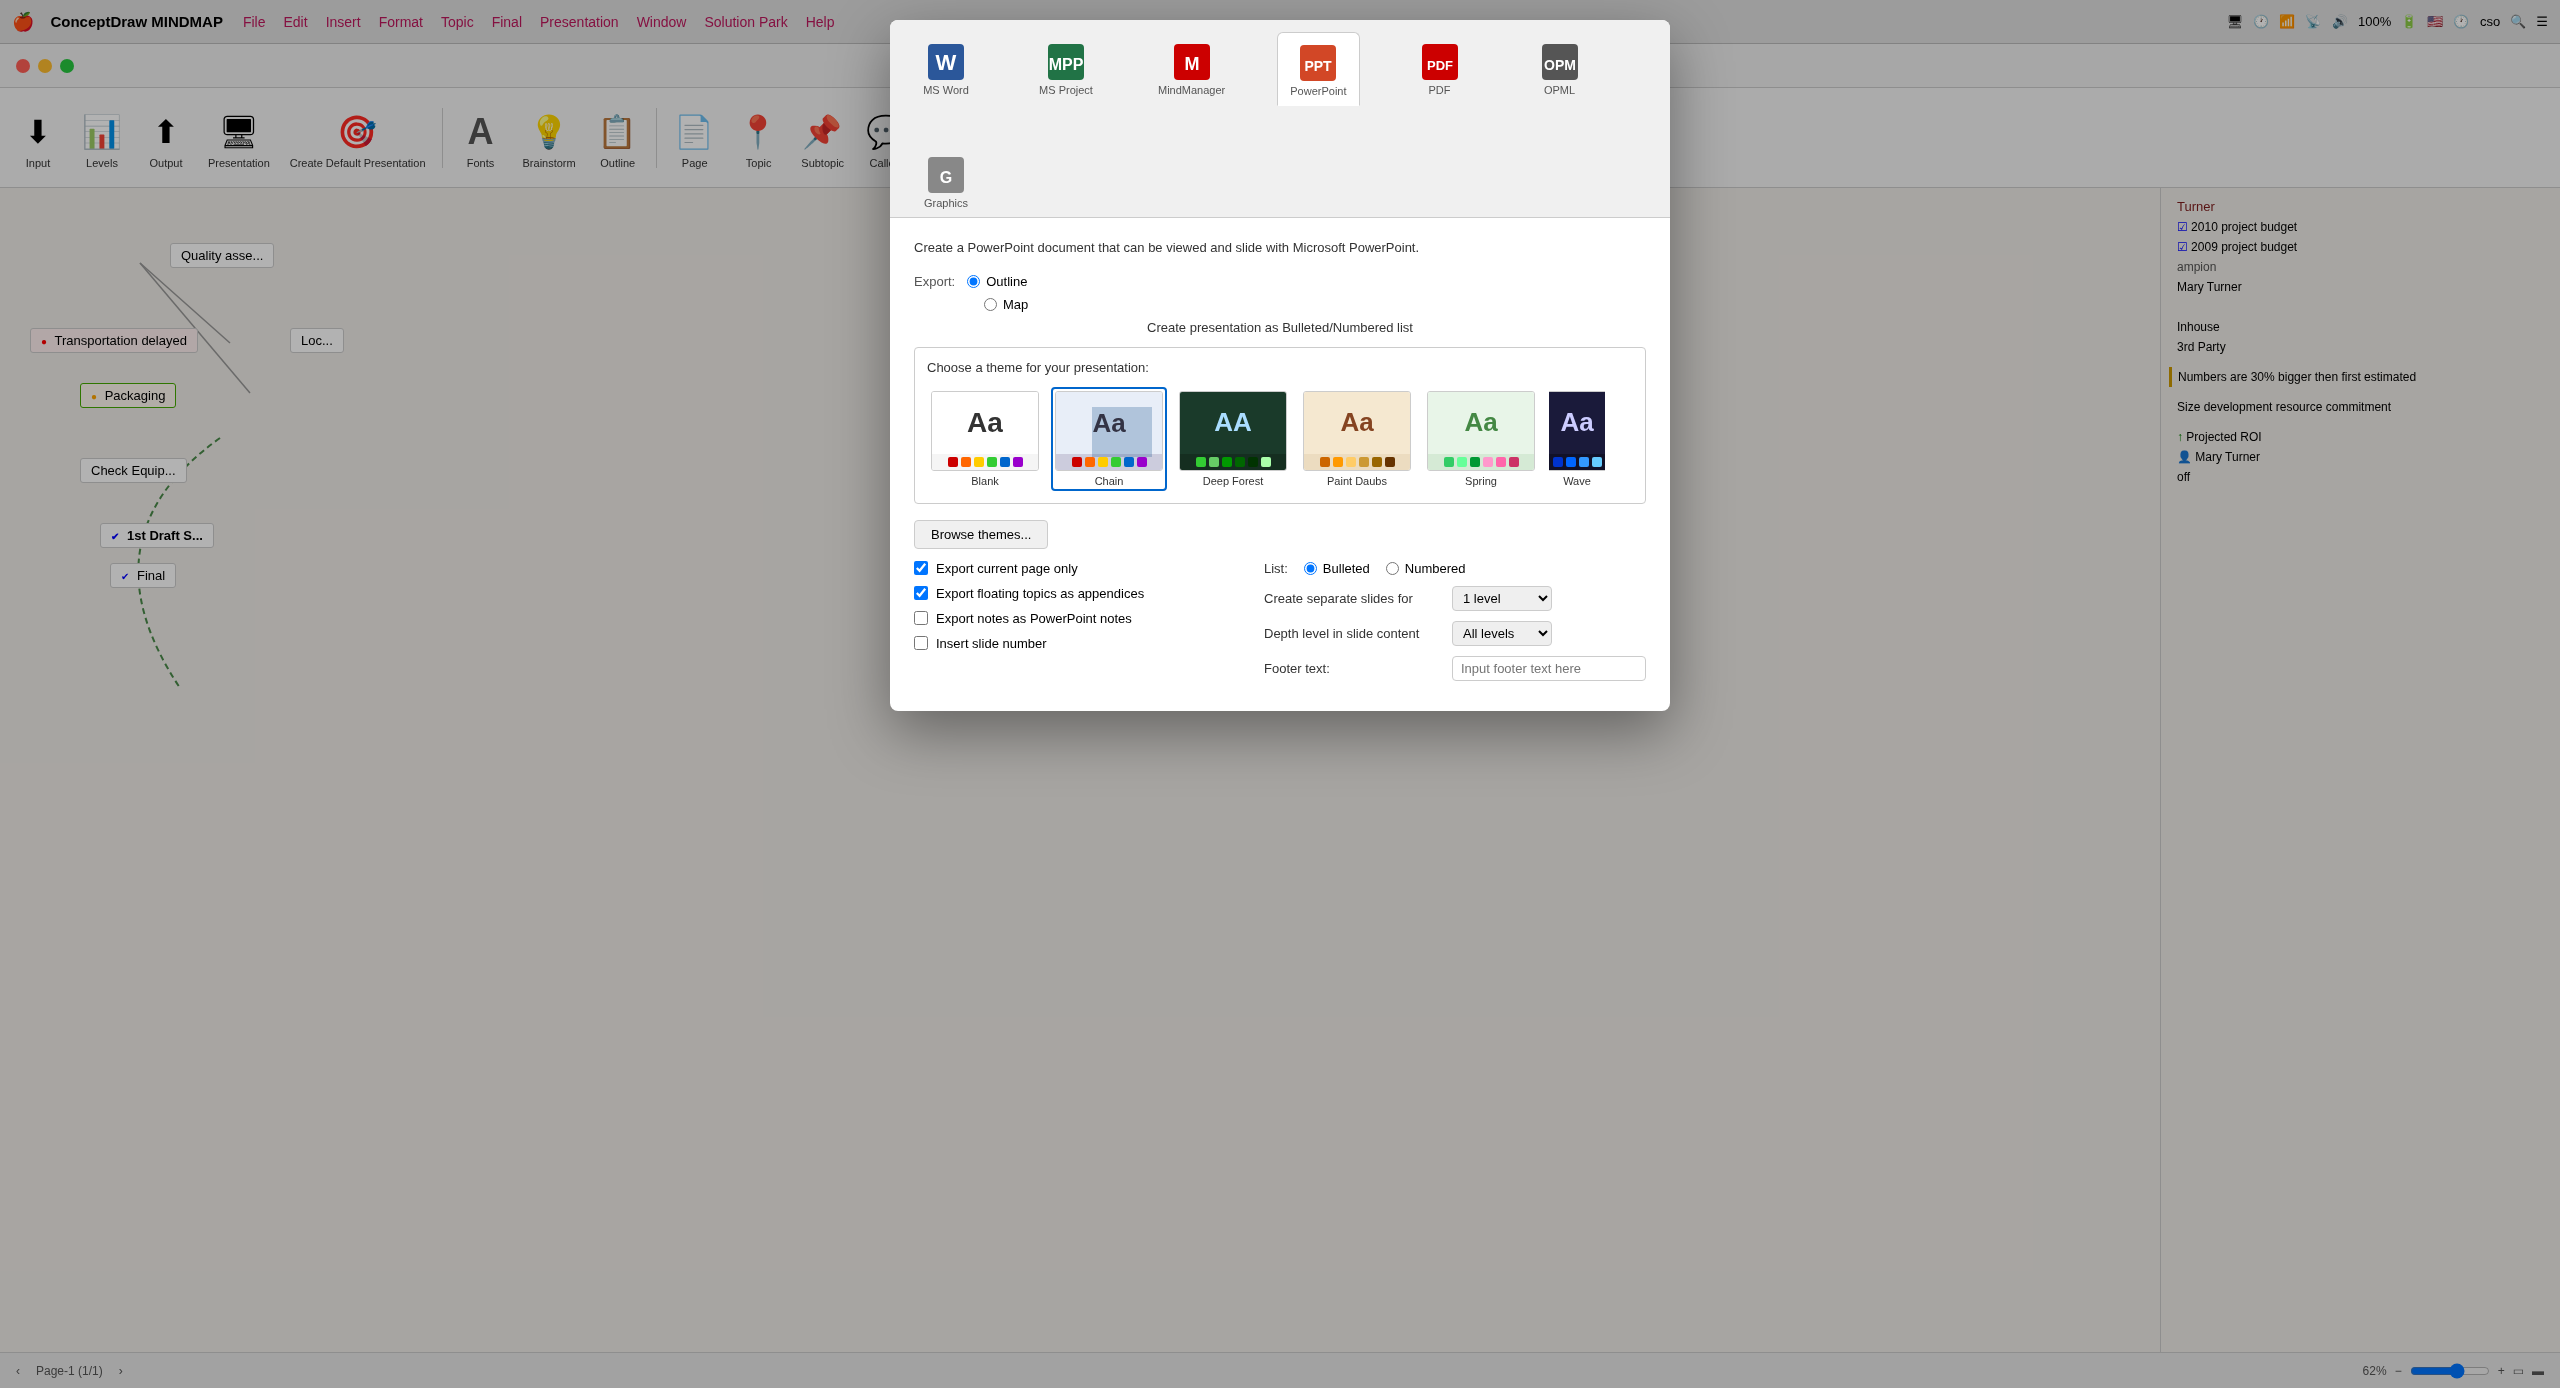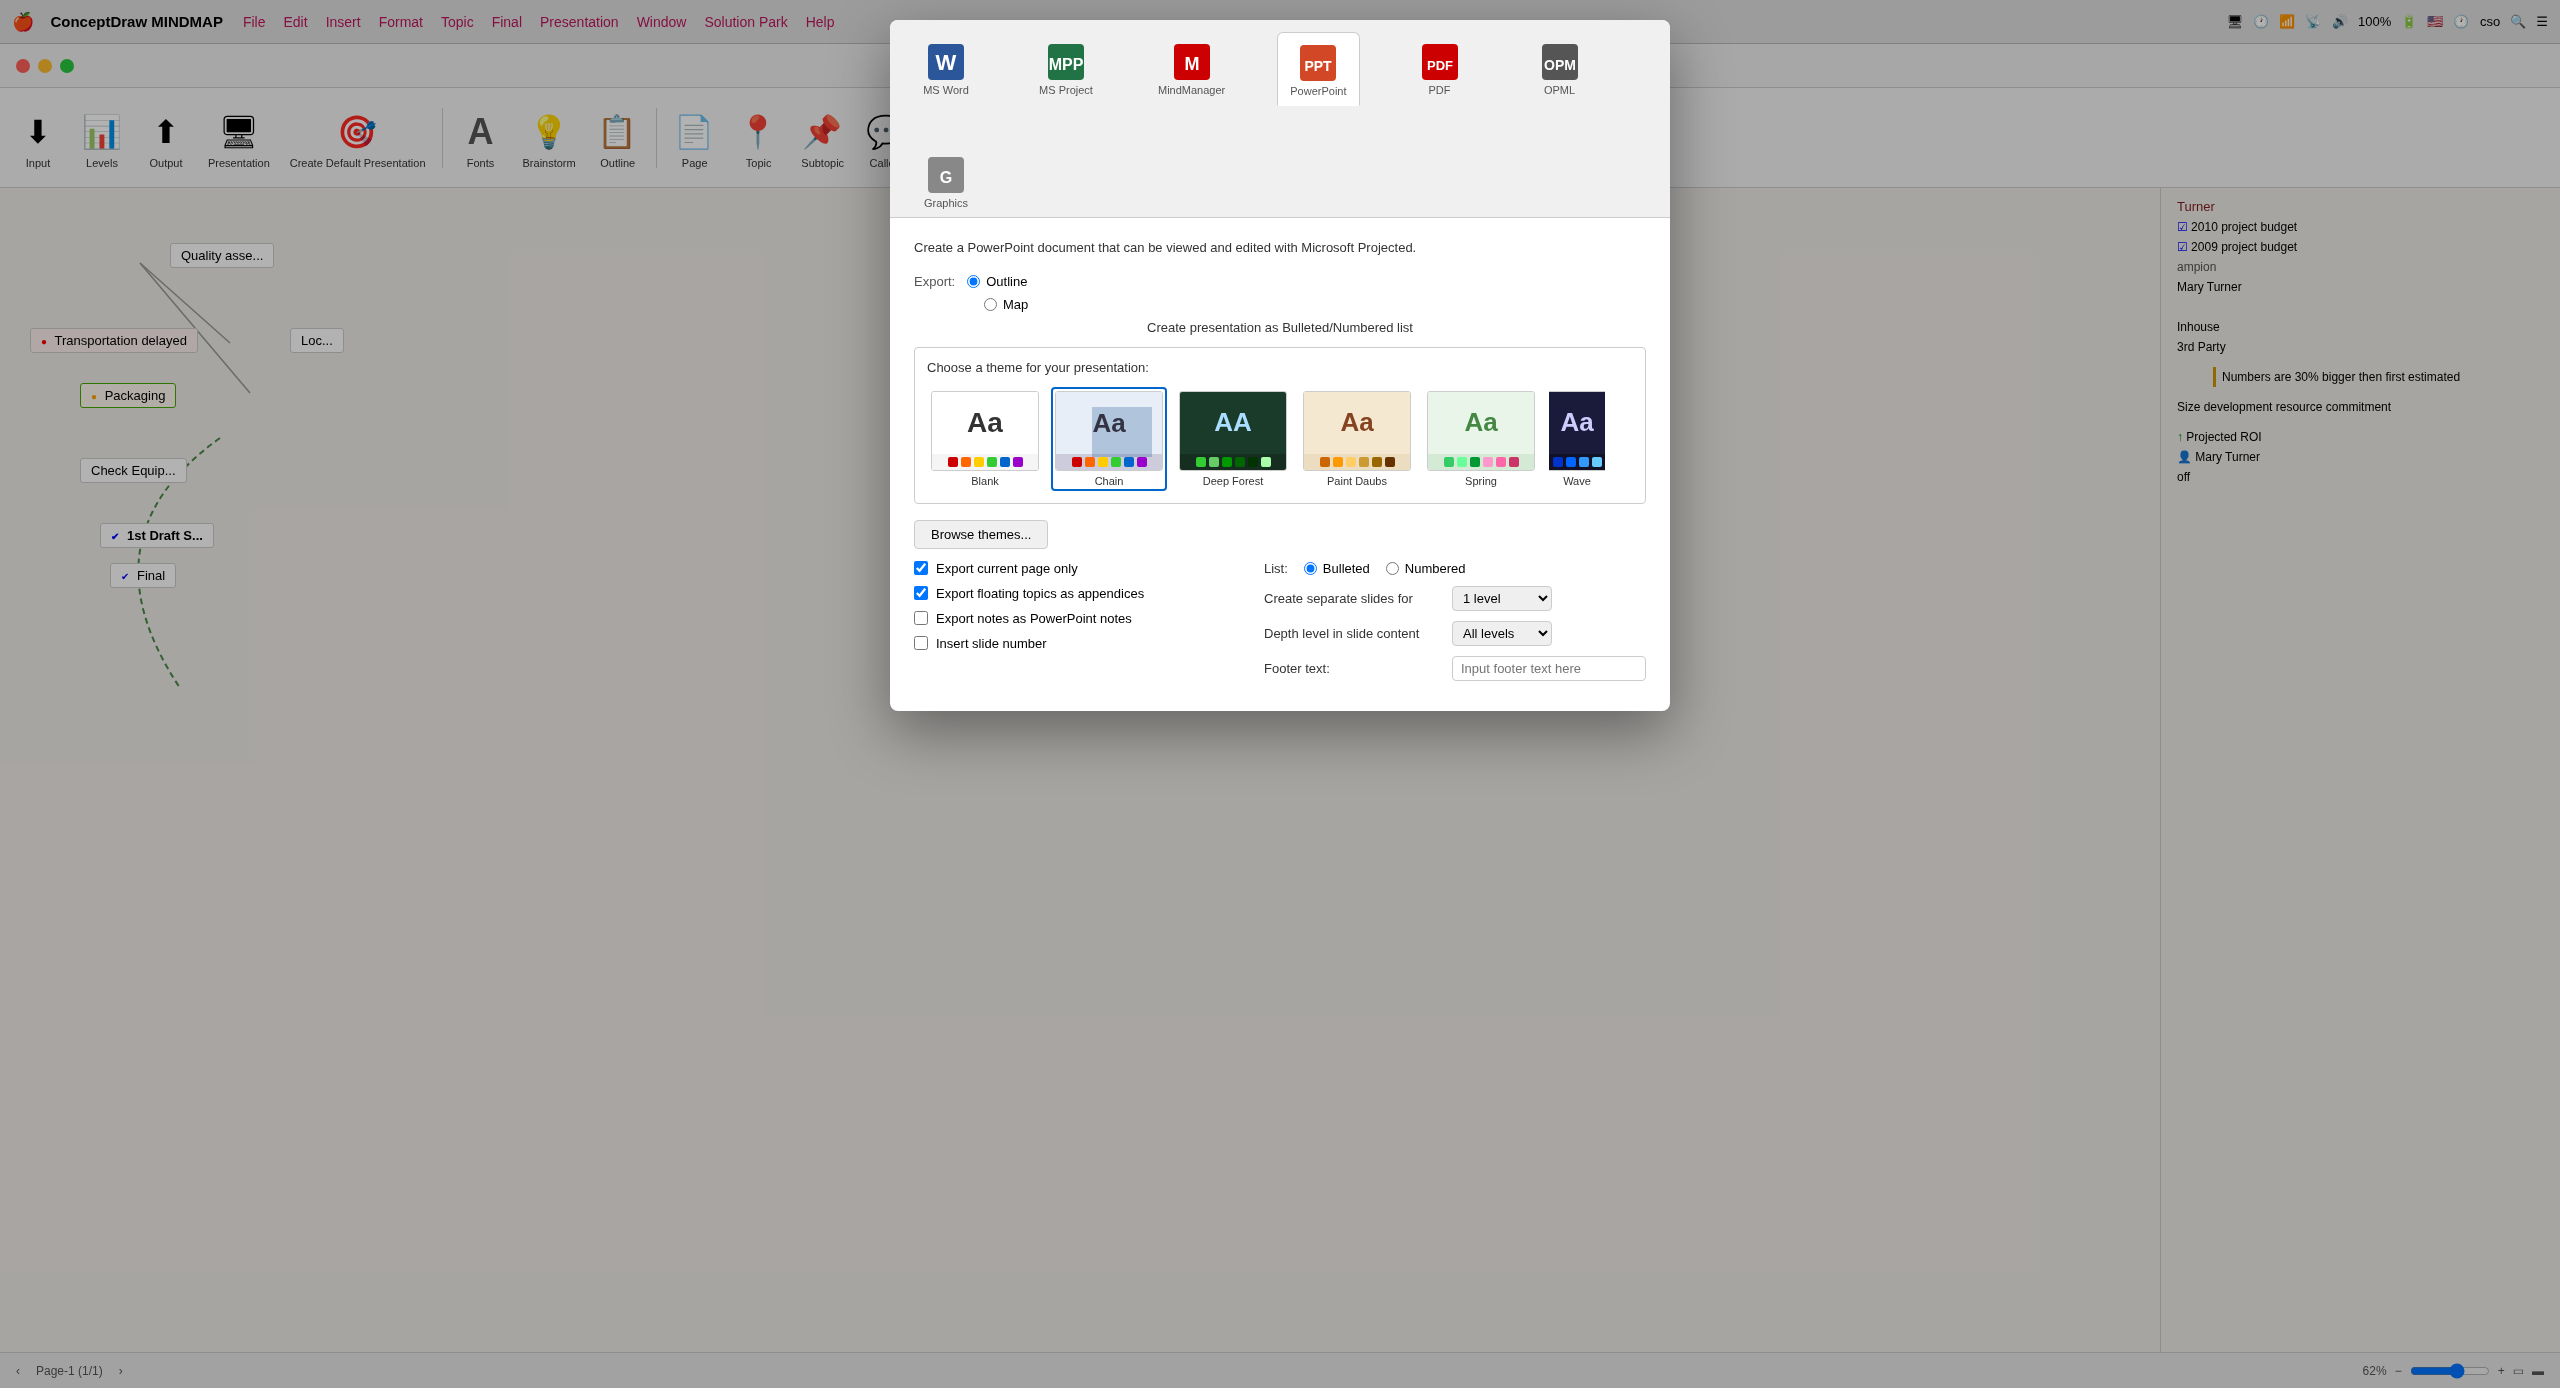--- a/index.html
+++ b/index.html
@@ -102,21 +102,21 @@
     .theme-blank .theme-preview-main { background: white; color: #333; }
     .theme-blank .theme-preview-dots { background: #f5f5f5; }
 
     
     .mindmap-svg { position: absolute; top: 0; left: 0; width: 100%; height: 100%; pointer-events: none; }
 
     
     .rp-item { font-size: 12px; padding: 3px 8px; }
     .rp-check { color: blue; }
     .rp-arrow-up { color: green; }
-    .rp-yellow-line { border-left: 3px solid #cc9900; padding-left: 6px; margin-left: 44px; }
+    .rp-yellow-line { border-left: 3px solid #cc9900; padding-left: 6px; }
   </style>
 </head>
 <body>
 
 <div class="menubar">
   <span class="menubar-apple">🍎</span>
   <span class="menubar-app-name">ConceptDraw MINDMAP</span>
   <span class="menubar-item">File</span>
   <span class="menubar-item">Edit</span>
   <span class="menubar-item">Insert</span>
@@ -374,21 +374,21 @@
             <rect width="36" height="36" rx="4" fill="#888"></rect>
             <text x="18" y="26" text-anchor="middle" fill="white" font-size="16" font-weight="bold">G</text>
           </svg>
         </div>
         <div class="modal-tab-label">Graphics</div>
       </div>
     </div>
 
     <div class="modal-content">
 
-      <p class="modal-description">Create a PowerPoint document that can be viewed and edited with Microsoft Projected.</p>
+      <p class="modal-description">Create a PowerPoint document that can be viewed and slide with Microsoft PowerPoint.</p>
 
       <div class="modal-export">
         <span class="modal-export-title">Export:</span>
         <label>
           <input type="radio" name="export-type" checked="" style="">
           <span>Outline</span>
         </label>
       </div>
       <div class="modal-export" style="margin-left:70px;">
         <label>

